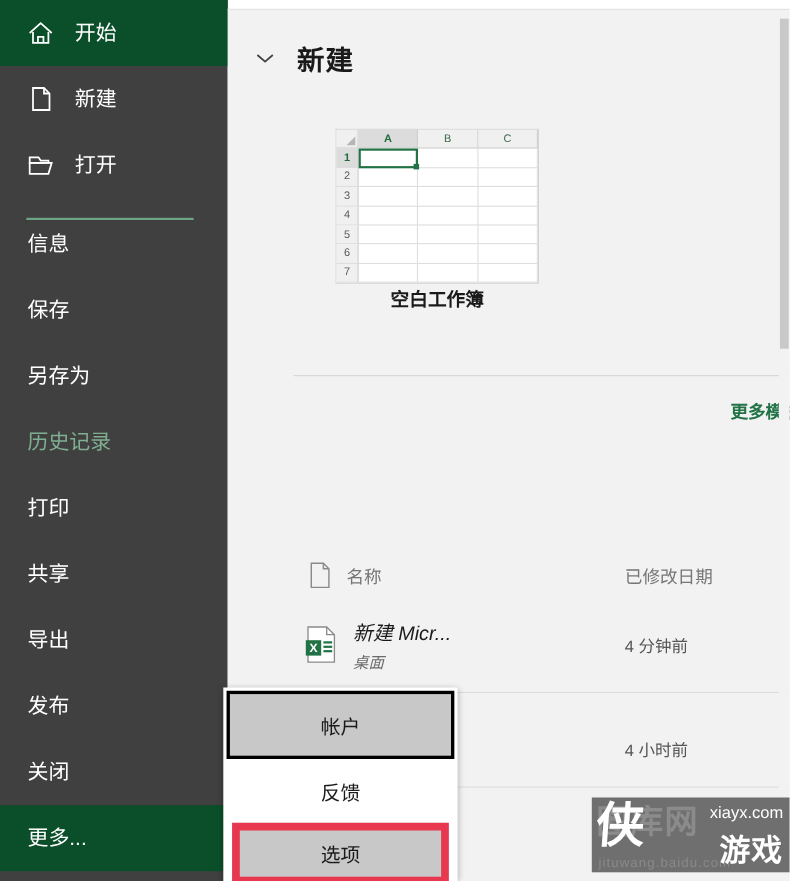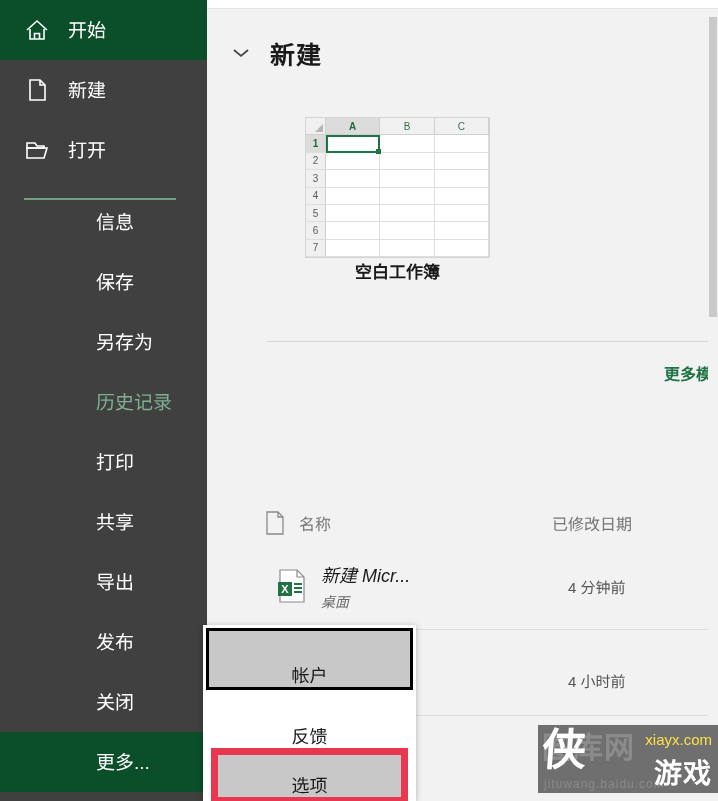--- a/index.html
+++ b/index.html
@@ -28,21 +28,21 @@
     position: relative;
     display: flex;
     align-items: center;
     height: 60px;
     color: #ffffff;
     font-size: 19px;
     line-height: 1;
     user-select: none;
   }
   .sb-item.with-icon { padding-left: 24px; }
-  .sb-item.text-only { padding-left: 96px; }
+  .sb-item.text-only { padding-left: 25px; }
   .sb-item.active { background: #0b4f2a; }
   .sb-item.disabled { color: #7fae92; }
   .sb-icon {
     width: 26px; height: 26px;
     margin-right: 18px;
     display: inline-flex;
     align-items: center;
     justify-content: center;
     flex: 0 0 auto;
   }
@@ -191,21 +191,21 @@
     content: "";
     position: absolute;
     left: 0; bottom: 0;
     width: 100%; height: 4px;
     background: #217346;
   }
 
   
   .list-head {
     position: absolute;
-    left: 46px; top: 494px;
+    left: 62px; top: 494px;
     width: 449px;
     height: 40px;
     display: flex;
     align-items: center;
     color: #767676;
     font-size: 16px;
   }
   .lh-icon { width: 46px; display:flex; align-items:center; justify-content:flex-start; padding-left:12px;}
   .lh-name { flex: 1; }
   .lh-date { width: 150px; }
@@ -276,21 +276,21 @@
     left: 203px; top: 625px;
     width: 213px; height: 176px;
     background: #ffffff;
     box-shadow: 0 1px 6px rgba(0,0,0,.28);
     z-index: 40;
   }
   .pm-item {
     position: relative;
     height: 58px;
     display: flex;
-    align-items: flex-end;
+    align-items: center;
     justify-content: center;
     font-size: 18px;
     color: #1a1a1a;
     user-select: none;
   }
   .pm-item .pm-label { display:block; }
   .pm-item.focused {
     background: #c8c8c8;
     border: 3px solid #000000;
     height: 62px;
@@ -335,21 +335,21 @@
     font-weight: bold;
     color: #ffffff;
     line-height: 1;
     font-family: "Liberation Serif", serif;
     transform: skewX(-4deg);
   }
   .wm-url {
     position: absolute;
     right: 6px; top: 6px;
     font-size: 15px;
-    color: #fde047;
+    color: #ffffff;
   }
   .wm-sub {
     position: absolute;
     right: 6px; bottom: 2px;
     font-size: 28px;
     font-weight: bold;
     color: #ffffff;
     letter-spacing: 1px;
   }
 </style>

